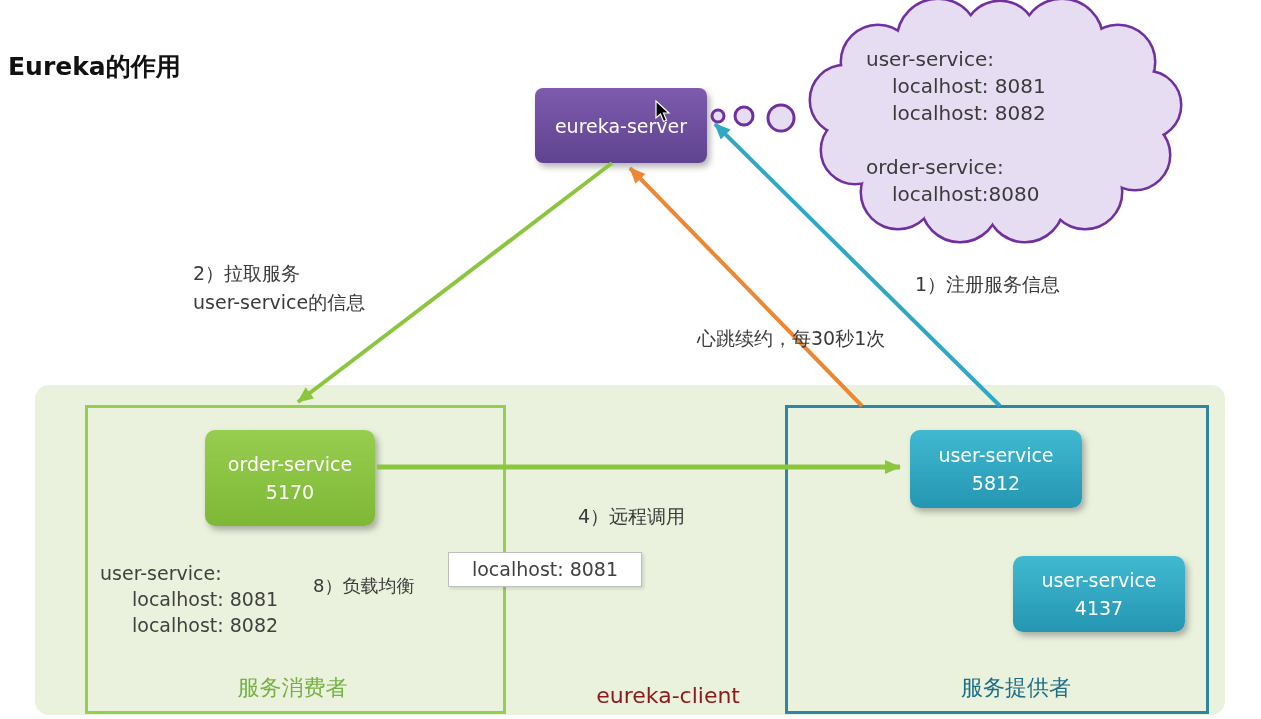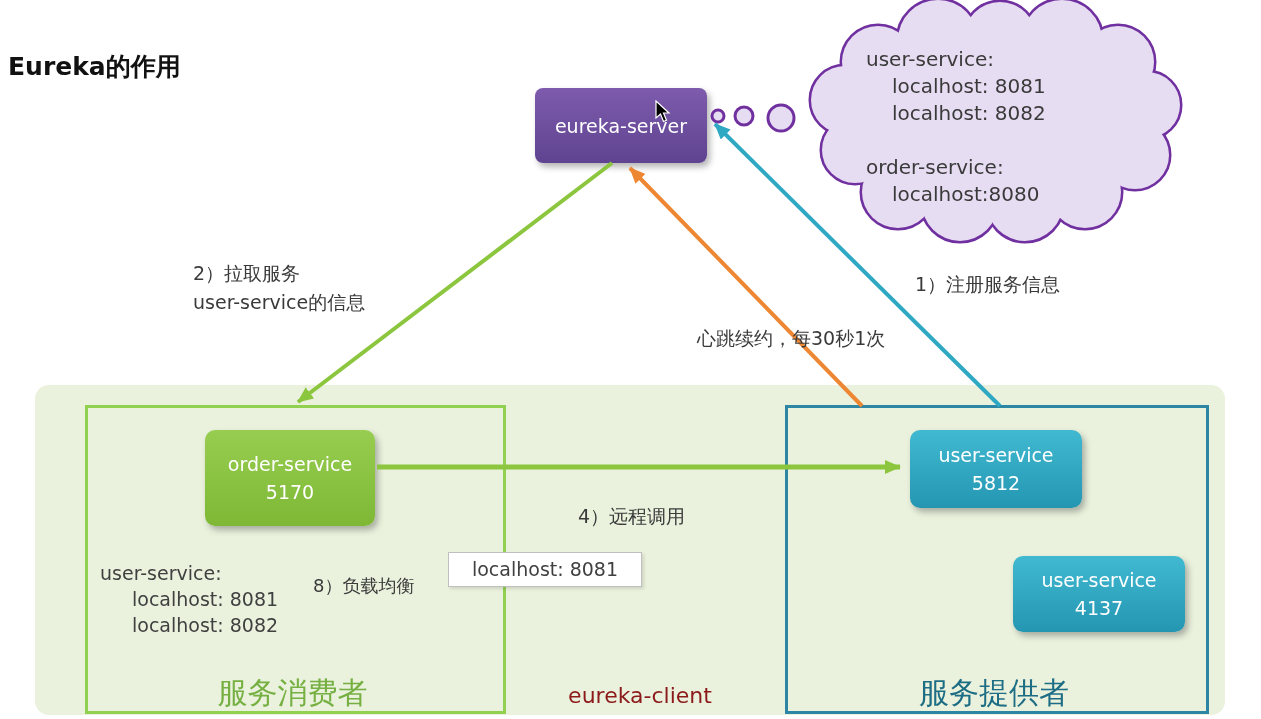--- a/index.html
+++ b/index.html
@@ -46,24 +46,24 @@
 
   .registry { left:100px; top:560px; font-size:19px; color:#404040;
               line-height:26px; z-index:6; }
   .registry .indent { margin-left:32px; }
 
   .localhost-callout { left:448px; top:552px; width:192px; height:33px;
                        background:#ffffff; border:1px solid #BFBFBF; text-align:center;
                        line-height:33px; font-size:19px; color:#404040; z-index:6;
                        box-shadow:2px 2px 3px rgba(0,0,0,.12); }
 
-  .zone-label { font-size:30px; text-align:center; z-index:6; }
+  .zone-label { font-size:22px; text-align:center; z-index:6; }
   .consumer-label { left:85px; top:673px; width:415px; color:#76B043; }
-  .provider-label { left:785px; top:673px; width:418px; color:#1D6D85; }
-  .eureka-client-label { left:540px; top:683px; width:200px; text-align:center;
+  .provider-label { left:807px; top:673px; width:418px; color:#1D6D85; }
+  .eureka-client-label { left:540px; top:683px; width:200px; text-align:right;
                          color:#8C1A1A; font-size:22px; z-index:6; }
 
   .cursor-icon { left:655px; top:100px; z-index:7; }
 </style>
 </head>
 <body>
 
 <div class="canvas">
 
   <div class="abs title">Eureka的作用</div>

